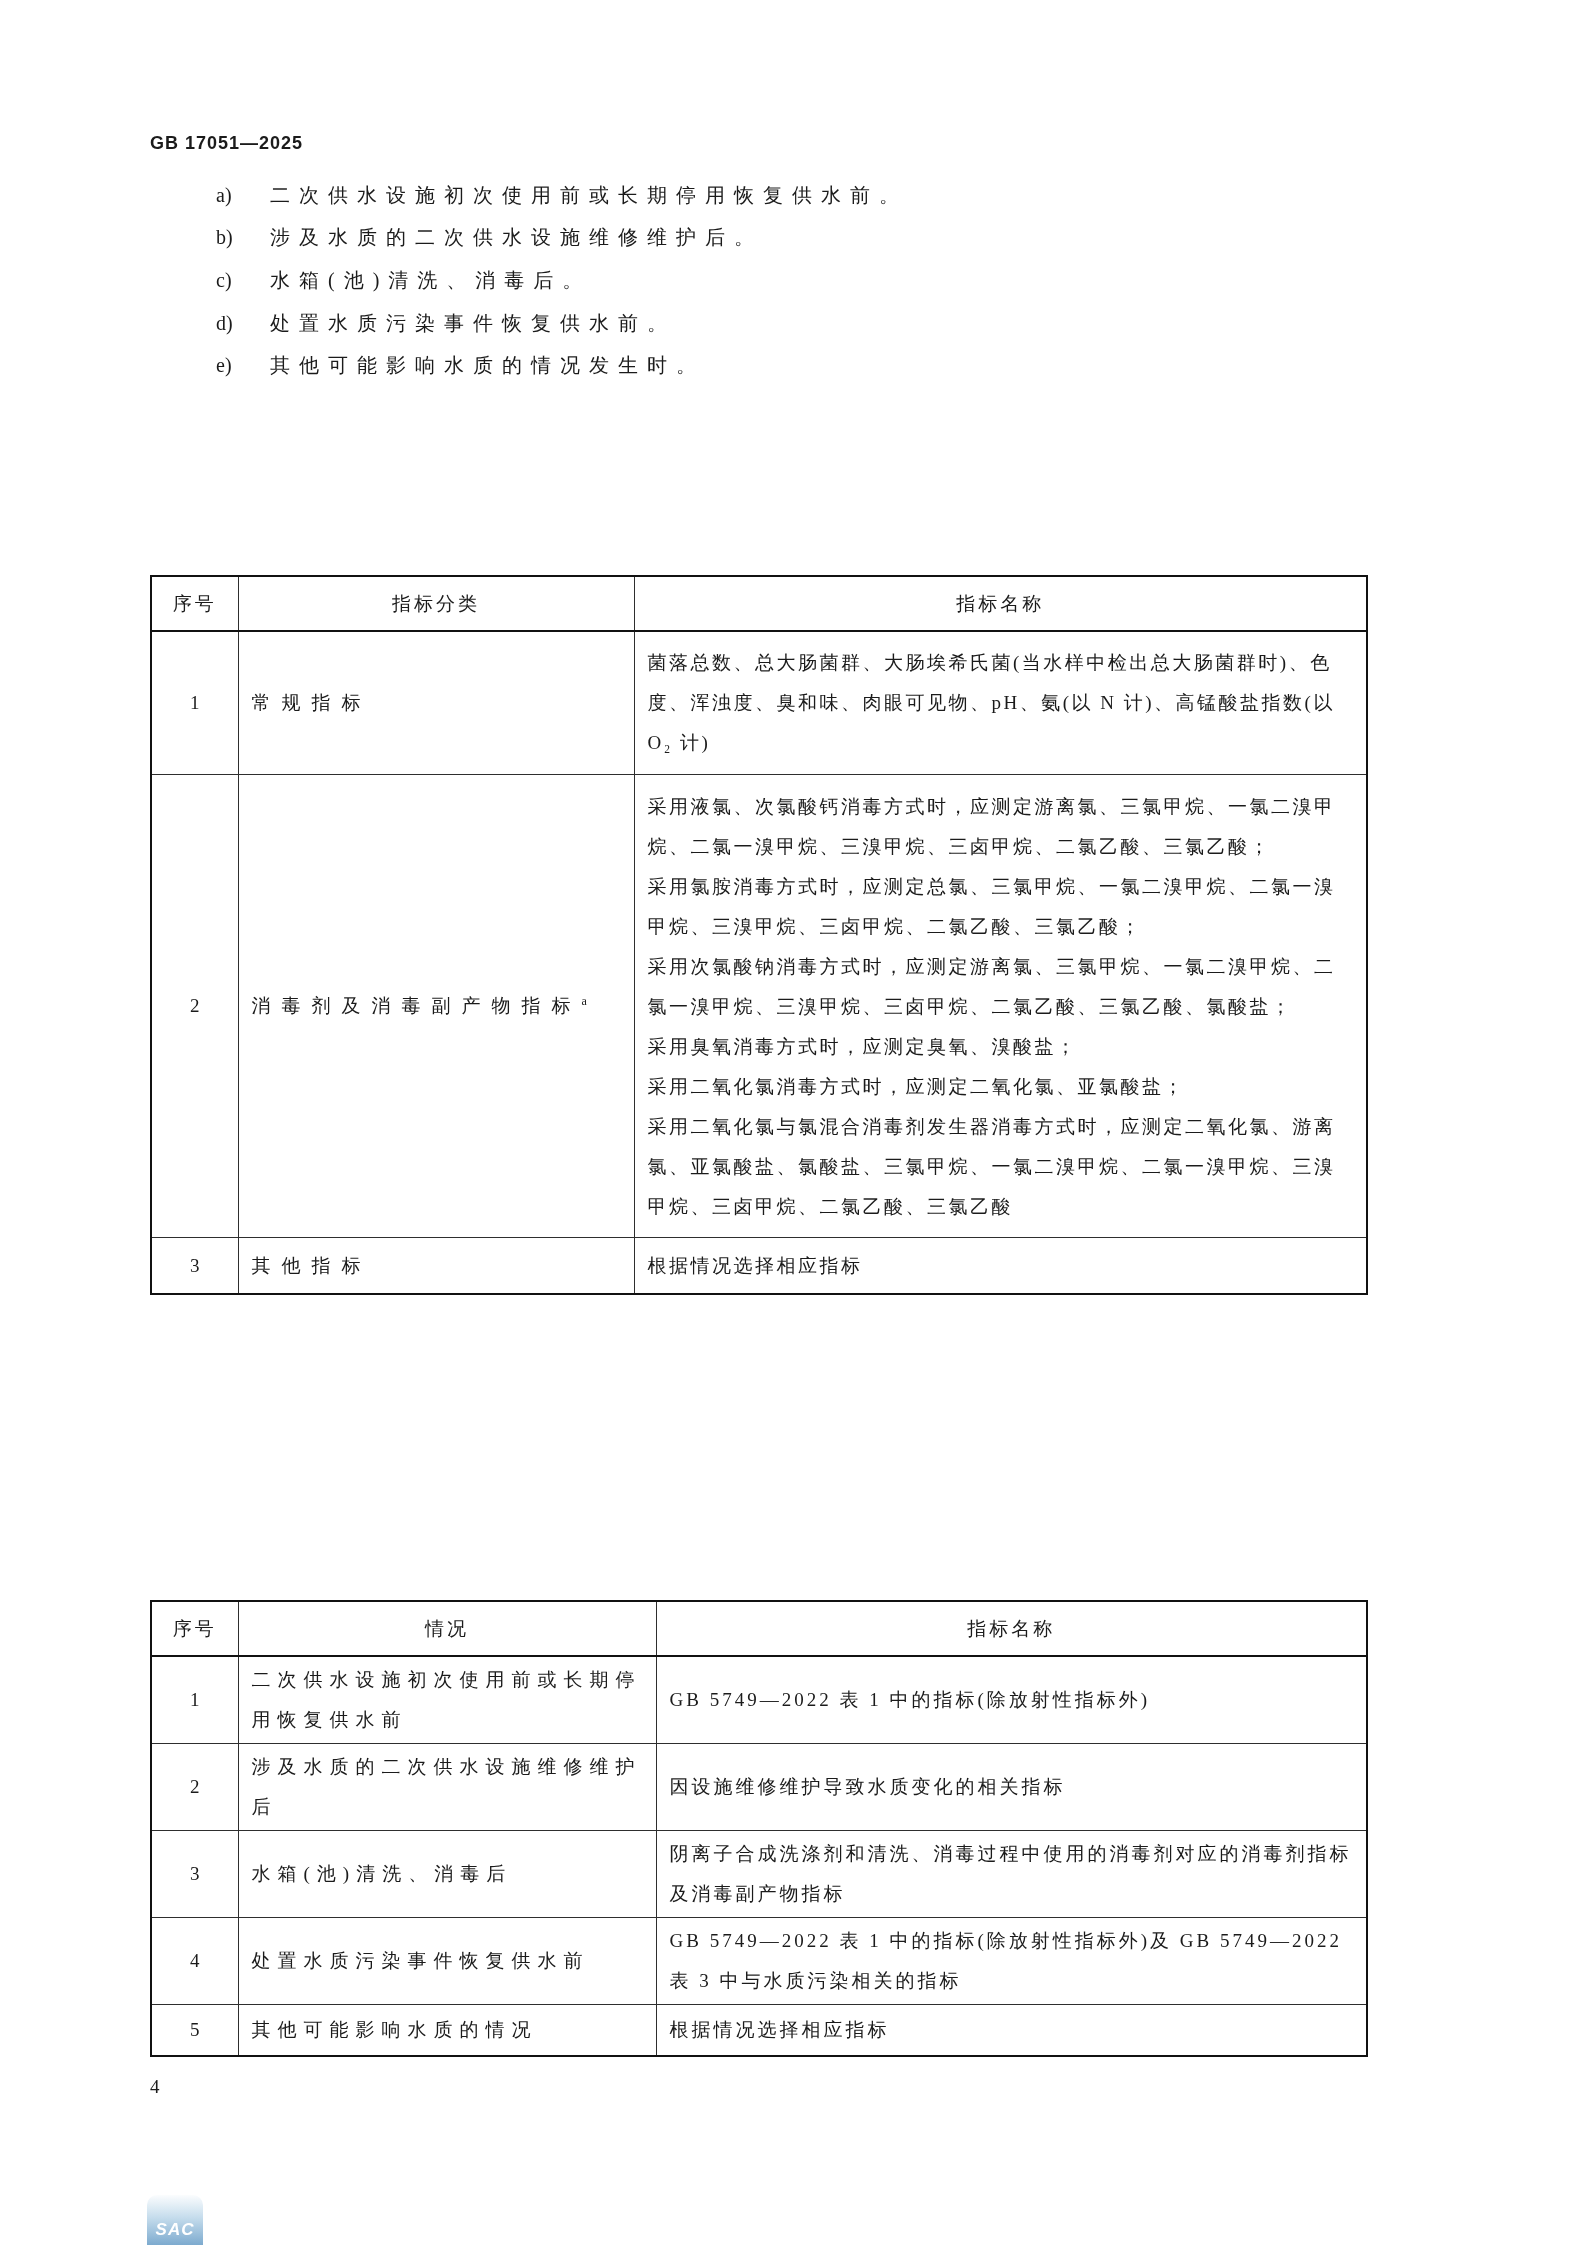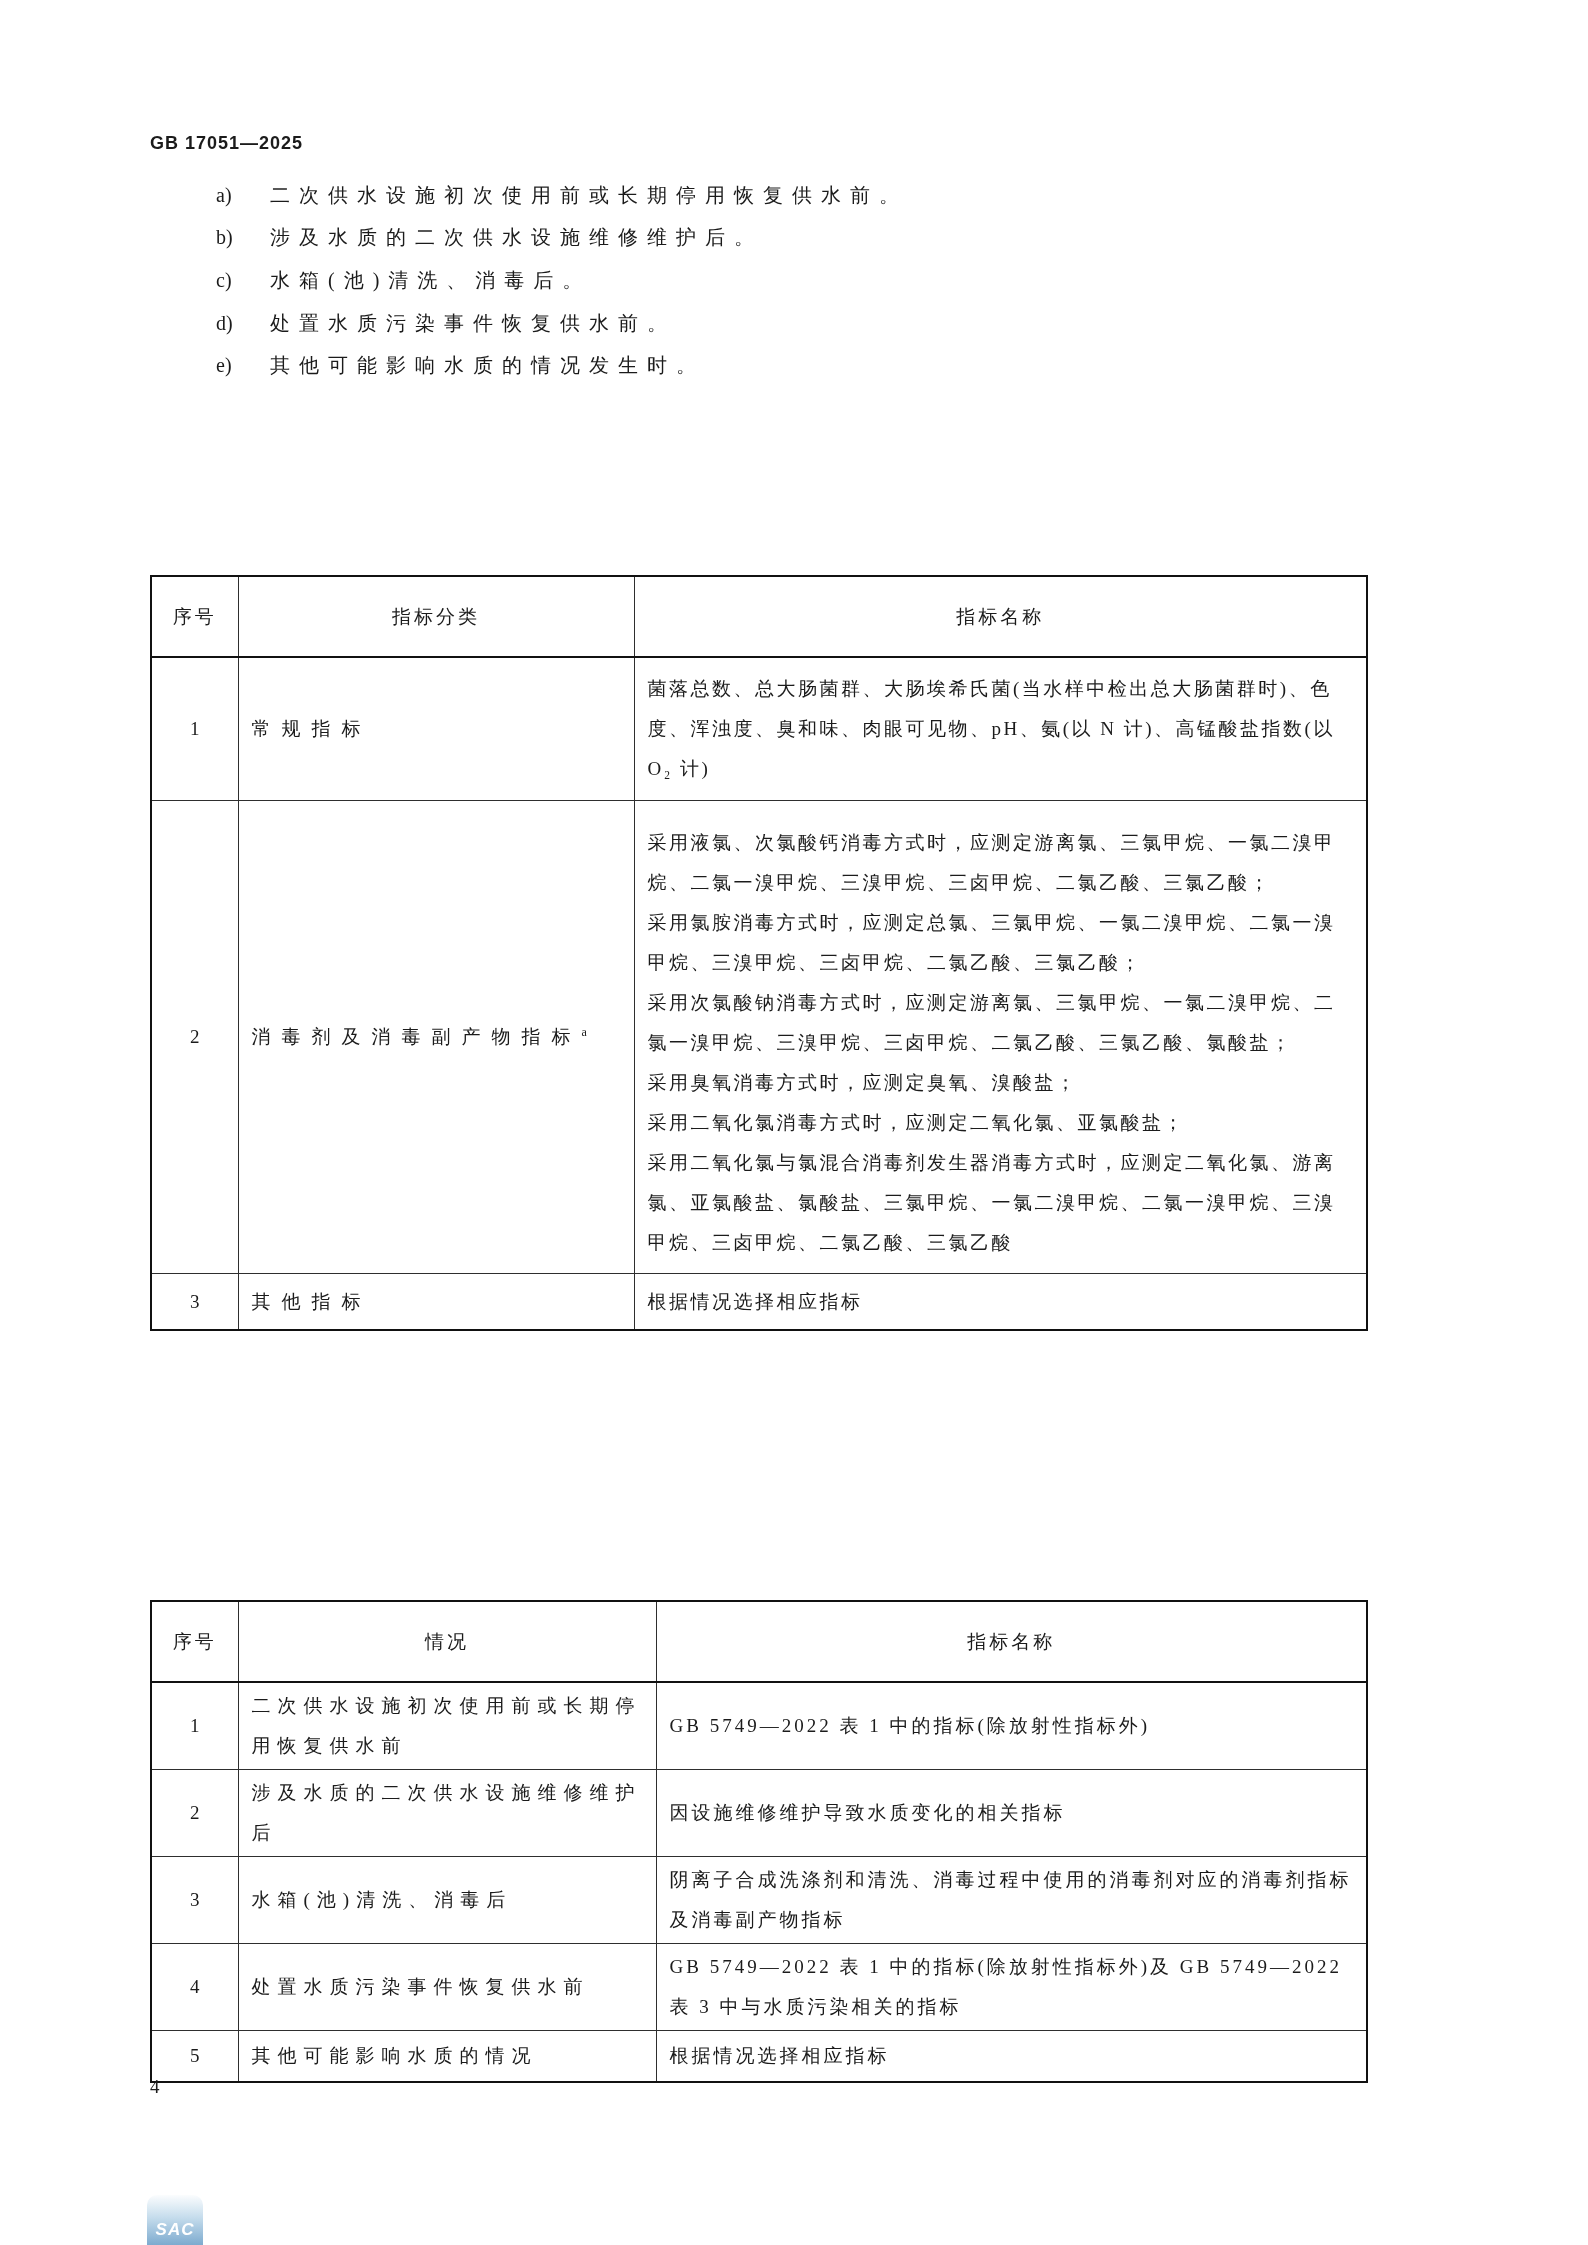--- a/index.html
+++ b/index.html
@@ -29,29 +29,29 @@
     position:absolute;left:150px;width:1218px;
     border-collapse:collapse;table-layout:fixed;
     font-size:19px;border:2.5px solid #111;
   }
   .t1pos{top:575px;}
   .t2pos{top:1600px;}
   .gbtable th,.gbtable td{
     border:1px solid #2e2e2e;padding:0 13px;font-weight:normal;vertical-align:middle;
   }
   .gbtable tr.head th{
-    height:53px;text-align:center;letter-spacing:3px;padding:13px;
+    height:53px;text-align:center;letter-spacing:3px;padding:0;
     border-bottom:2.5px solid #111;
     margin-left:28px;
   }
   td.no{text-align:center;padding:0;}
   td.cat{letter-spacing:11px;}
   td.name{letter-spacing:2.5px;line-height:40px;}
   tr.r1 td{height:142px;}
-  tr.r2 td.name{padding-top:22px;padding-bottom:10px;}
+  tr.r2 td.name{padding-top:12px;padding-bottom:10px;}
   tr.r3 td{height:55px;}
   sup{font-size:12px;letter-spacing:0;}
   td.fncell{
     padding:9px 20px 10px 36px;line-height:40px;letter-spacing:2.5px;
     border-top:2.5px solid #111;
   }
   .fn-head .fn-marker{margin-right:10px;}
   .fn-item{margin-left:114px;text-indent:-57px;}
 
   tr.t2r td{height:86px;}

